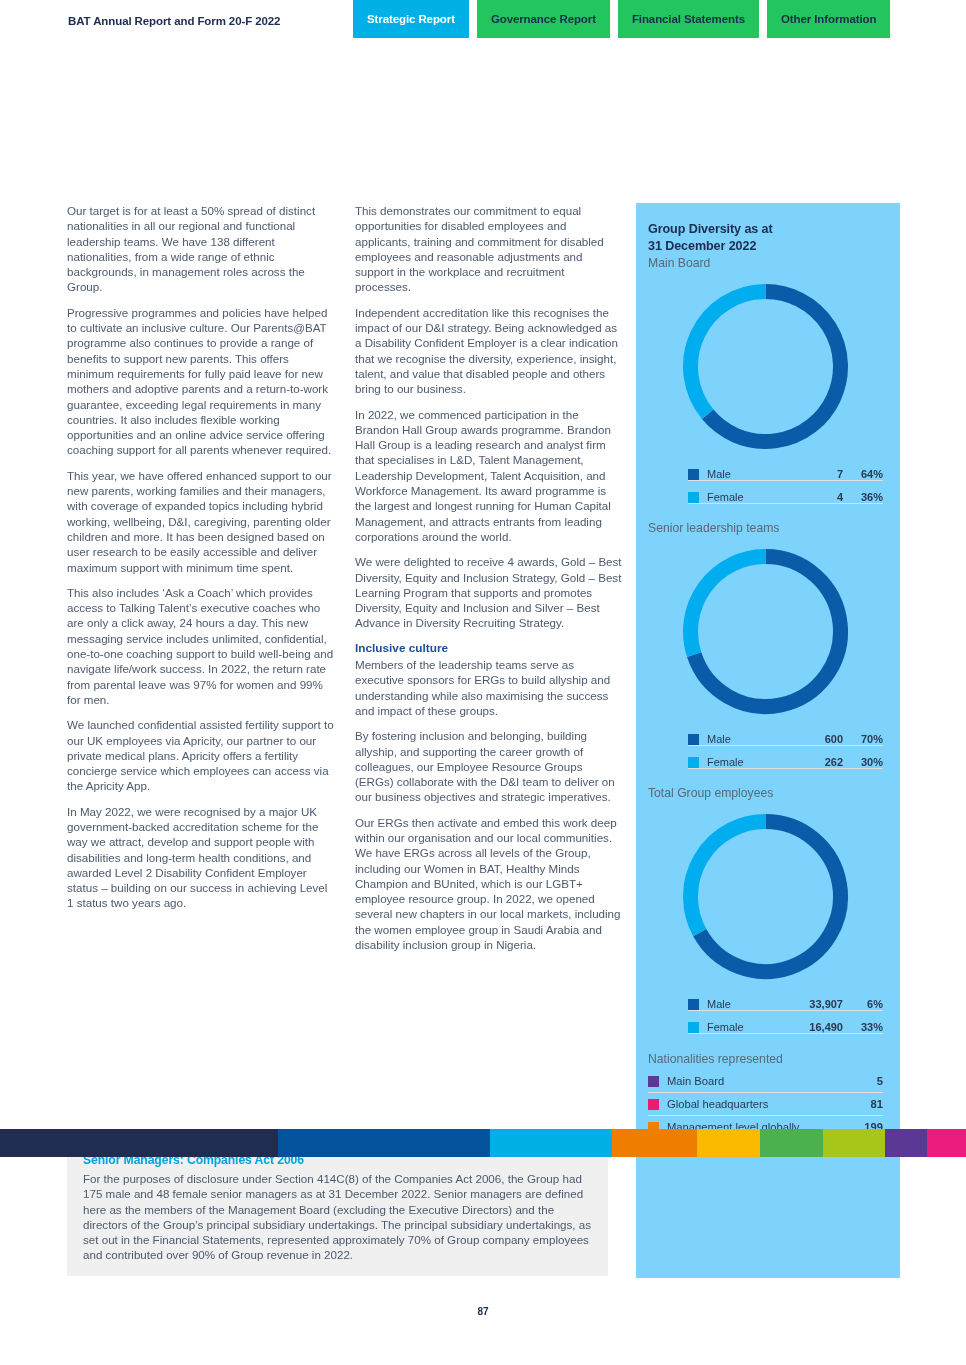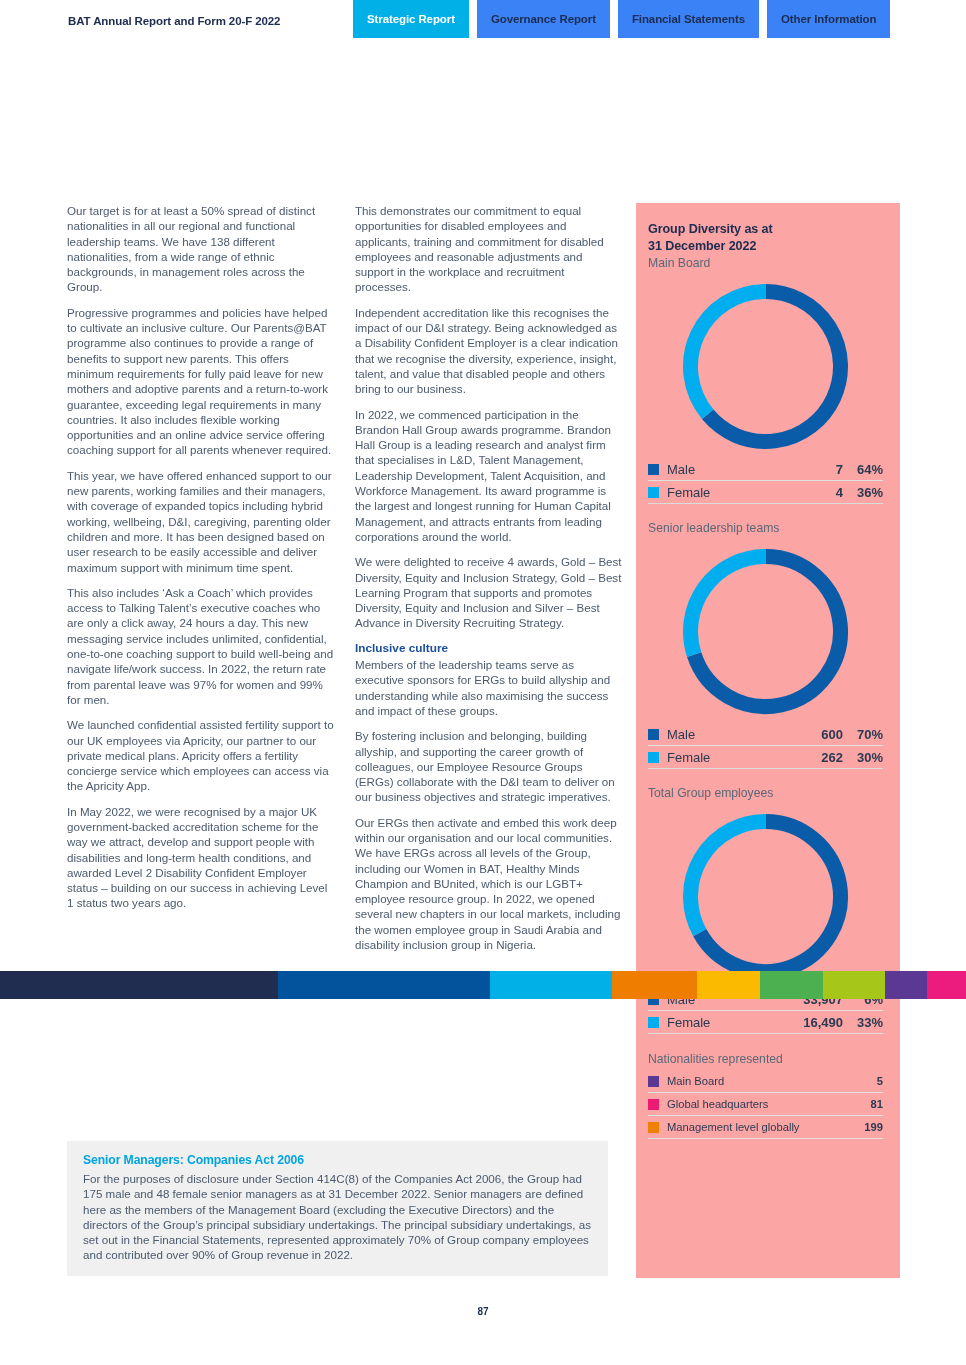--- a/index.html
+++ b/index.html
@@ -3,79 +3,79 @@
 <meta charset="utf-8">
 <style>
   * { box-sizing: border-box; margin: 0; padding: 0; }
   html, body {
     width: 966px; height: 1365px;
     background: #ffffff;
     font-family: "Liberation Sans", sans-serif;
     color: #3d4a5c;
     overflow: hidden;
   }
-  .page { position: relative; width: 966px; height: 999px; background: #fff; }
+  .page { position: relative; width: 966px; height: 1157px; background: #fff; }
 
   
   .header {
     position: absolute; left: 0; top: 0; width: 966px; height: 40px;
   }
   .doc-title {
     position: absolute; left: 68px; top: 15px;
     font-size: 11.5px; font-weight: bold; color: #1d2c50;
     letter-spacing: -0.1px; white-space: nowrap;
   }
   .tabs { position: absolute; left: 353px; top: 0; display: flex; gap: 4px; }
   .tab {
     height: 38px; display: flex; align-items: center; justify-content: center;
     font-size: 11.5px; font-weight: bold; color: #1d2c50;
-    background: #3b82f6; margin-right: 4px; padding: 0 14px;
+    background: #22c55e; margin-right: 4px; padding: 0 14px;
     letter-spacing: -0.1px; white-space: nowrap;
   }
   .tab.active { background: #00b0e6; color: #ffffff; }
 
   
   .col {
     position: absolute; top: 203px; width: 267px;
     font-size: 11.6px; line-height: 15.3px; color: #4b5a6e;
   }
   .col-1 { left: 67px; }
   .col-2 { left: 355px; }
   .col p { margin-bottom: 10px; }
   .col h4 {
     font-size: 11.8px; font-weight: bold; color: #1b4e9b;
     margin: 0 0 1px 0; line-height: 15.3px;
   }
 
   
   .panel {
     position: absolute; left: 636px; top: 203px;
-    width: 264px; height: 1075px; background: #fca5a5;
+    width: 264px; height: 1075px; background: #7dd3fc;
   }
   .panel-inner { padding: 18px 17px 0 12px; }
   .panel-title {
     font-size: 12.6px; font-weight: bold; color: #1d2c50;
     line-height: 16.5px; letter-spacing: -0.1px;
   }
   .panel-sub {
     font-size: 12.2px; color: #5a6878; margin-top: 1px; line-height: 16px;
   }
   .chart-block { margin-top: 2px; }
   .chart-head {
     font-size: 12.2px; color: #5a6878; line-height: 16px;
     padding-top: 14px;
   }
   .donut-wrap { display: flex; justify-content: center; margin: 8px 0 2px 0; }
   .donut { display: block; }
 
   .legend { margin-top: 4px; }
   .legend-row {
-    display: flex; align-items: center;
+    display: flex; align-items: flex-end;
     height: 23px; border-bottom: 1px solid #e0e0e0;
-    font-size: 13px; color: #2a3a52;
+    font-size: 11px; color: #2a3a52; margin-left: 40px;
   }
   .legend-row:last-child { border-bottom: 1px solid #dcdcdc; }
   .swatch {
     width: 11px; height: 11px; flex: 0 0 11px; margin-right: 8px;
   }
   .legend-label { flex: 1 1 auto; }
   .legend-val {
     font-weight: bold; text-align: right; width: 52px; padding-right: 6px;
   }
   .legend-pct { font-weight: bold; text-align: right; width: 34px; }

